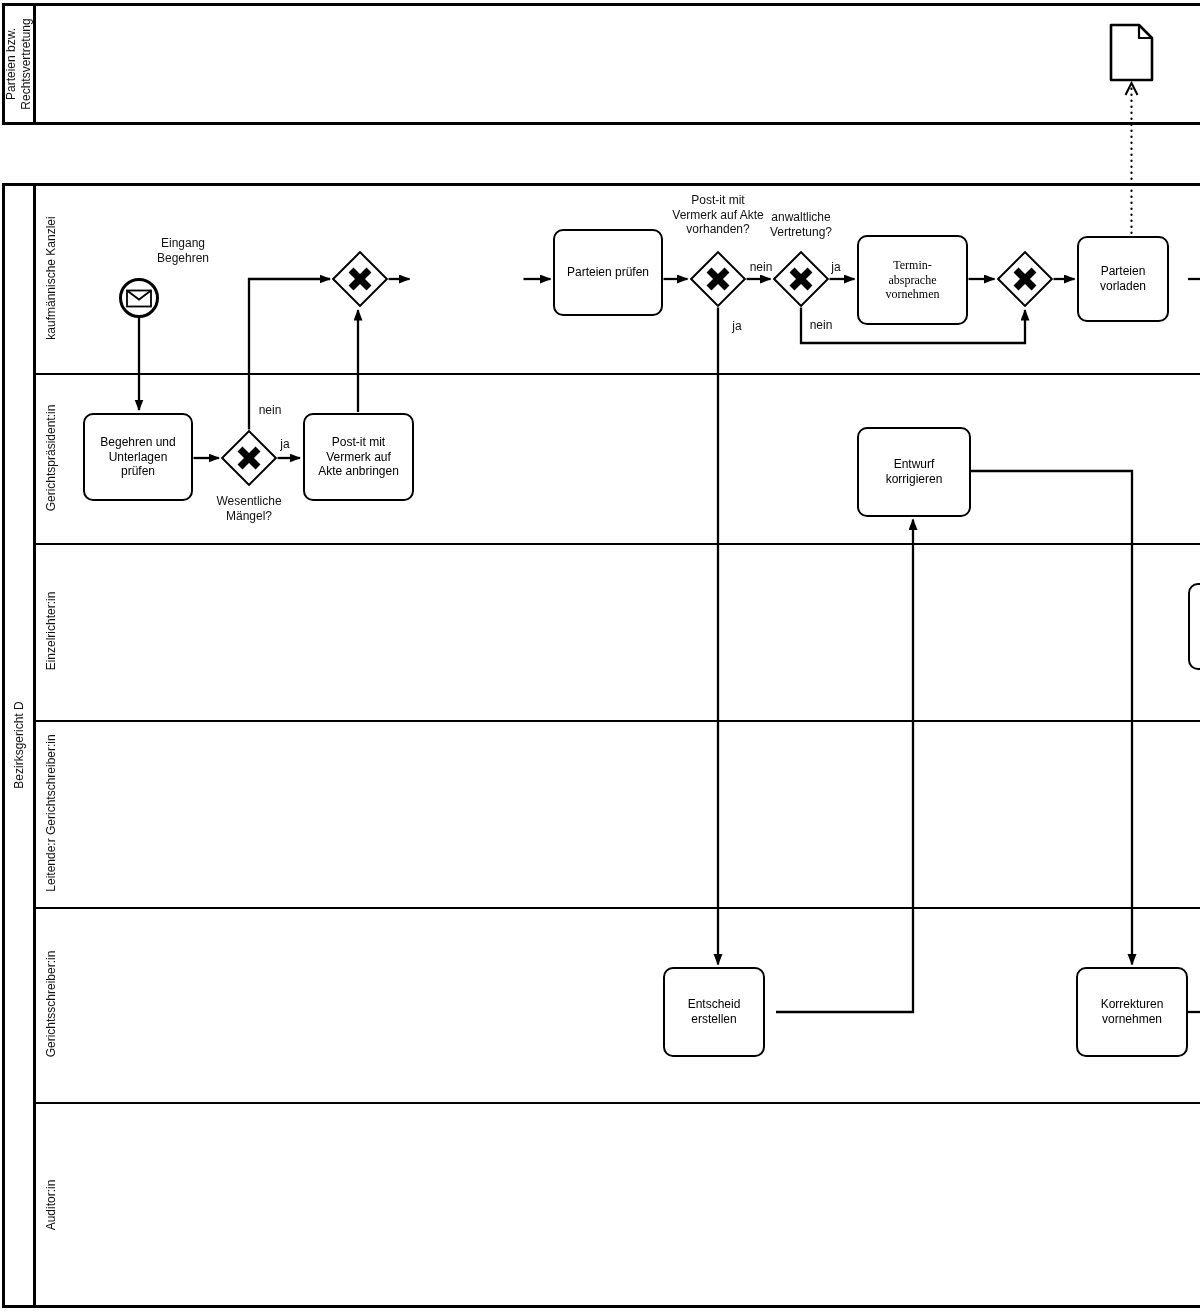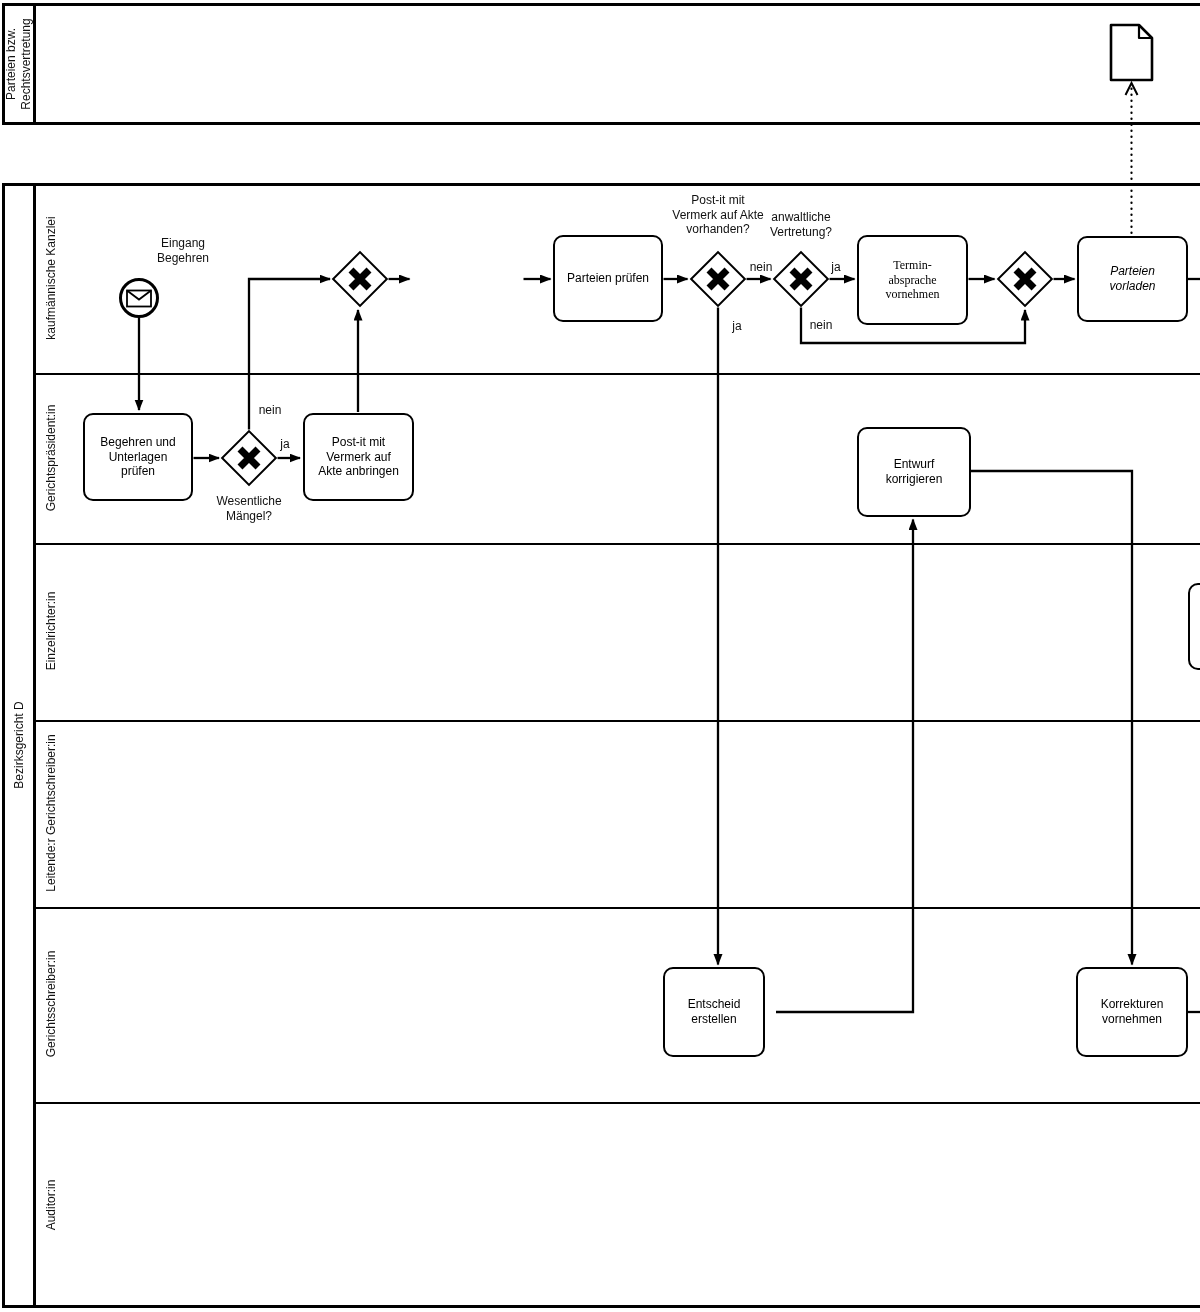--- a/index.html
+++ b/index.html
@@ -102,25 +102,25 @@
 
   <div class="event" style="left:119px;top:278px;">
     <svg width="26" height="19" viewBox="0 0 26 19">
       <rect x="1" y="1.5" width="24" height="16" fill="#fff" stroke="#000" stroke-width="1.8"></rect>
       <path d="M1 1.5 L13 10.5 L25 1.5" fill="none" stroke="#000" stroke-width="1.8"></path>
     </svg>
   </div>
   <div class="free-label" style="left:139px;top:251px;margin-left:44px;">Eingang
 Begehren</div>
 
-  <div class="task" style="left:553px;top:235px;width:110px;height:87px;">Parteien prüfen</div>
+  <div class="task" style="left:553px;top:229px;width:110px;height:87px;">Parteien prüfen</div>
   <div class="task" style="left:857px;top:235px;width:111px;height:90px;font-family:Liberation Serif, serif;">Termin-
 absprache
 vornehmen</div>
-  <div class="task" style="left:1077px;top:236px;width:111px;height:86px;font-style:italic;">Parteien
+  <div class="task" style="left:1077px;top:236px;width:92px;height:86px;">Parteien
 vorladen</div>
   <div class="task" style="left:83px;top:413px;width:110px;height:88px;">Begehren und
 Unterlagen
 prüfen</div>
   <div class="task" style="left:303px;top:413px;width:111px;height:88px;">Post-it mit
 Vermerk auf
 Akte anbringen</div>
   <div class="task" style="left:857px;top:427px;width:114px;height:90px;">Entwurf
 korrigieren</div>
   <div class="task" style="left:663px;top:967px;width:102px;height:90px;">Entscheid

